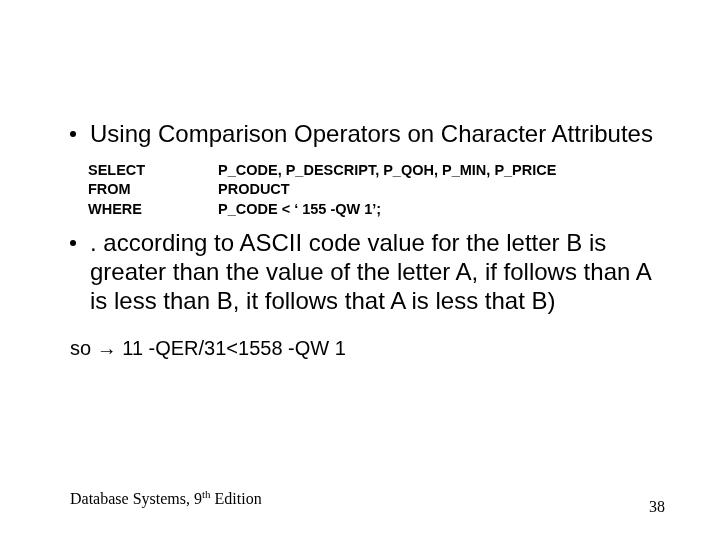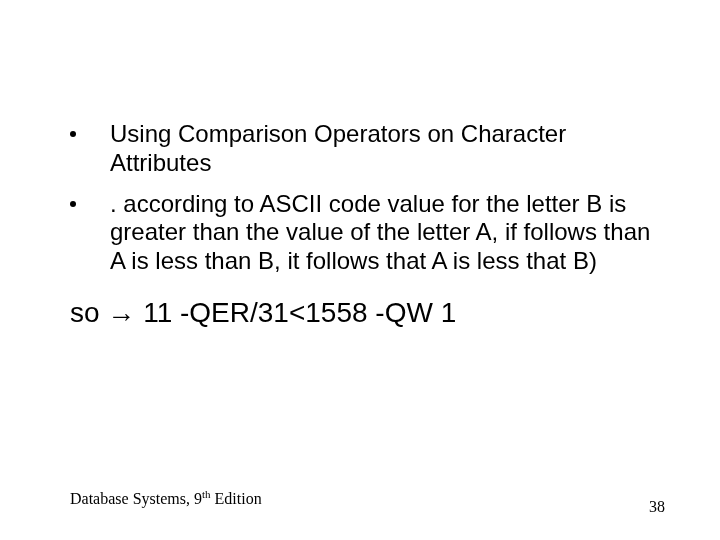--- a/index.html
+++ b/index.html
@@ -1,43 +1,57 @@
 <!DOCTYPE html>
 <html><head>
 <meta charset="utf-8">
 <style>
   * { margin: 0; padding: 0; box-sizing: border-box; }
   html, body { width: 720px; height: 540px; background: #fff; font-family: Arial, Helvetica, sans-serif; color: #000; }
   .slide { width: 720px; height: 540px; position: relative; padding: 0; }
   .content { position: absolute; top: 120px; left: 70px; right: 55px; }
   .bullet-row { display: flex; align-items: flex-start; font-size: 24px; line-height: 1.2; margin-bottom: 12px; }
   .bullet-dot { width: 6px; height: 6px; border-radius: 50%; background: #000; margin-top: 11px; margin-right: 14px; flex-shrink: 0; }
-  .bullet-text { flex: 1; margin-left: 20px; }
+  .bullet-text { flex: 1; }
   .sql-block { margin-left: 18px; margin-top: 6px; margin-bottom: 10px; }
   .sql-row { display: flex; font-size: 14.5px; font-weight: bold; line-height: 1.35; }
   .sql-keyword { width: 130px; flex-shrink: 0; }
   .sql-rest { flex: 1; }
   .second-bullets { margin-top: 4px; }
-  .so-line { font-size: 28px; line-height: 1.2; margin-top: 20px; }
+  .so-line { font-size: 20px; line-height: 1.2; margin-top: 20px; }
   .footer-left { position: absolute; left: 70px; bottom: 32px; font-family: "Times New Roman", Times, serif; font-size: 16px; }
   .footer-left .ord { font-size: 11px; vertical-align: super; }
   .footer-right { position: absolute; right: 55px; bottom: 24px; font-family: "Times New Roman", Times, serif; font-size: 16px; }
   .arrow { display: inline-block; }
 </style>
 </head>
 <body>
 
 <div class="slide">
   <div class="content">
 
     <div class="bullet-row">
       <div class="bullet-dot"></div>
       <div class="bullet-text">Using Comparison Operators on Character Attributes</div>
     </div>
 
+    <div class="sql-block">
+      <div class="sql-row">
+        <span class="sql-keyword">SELECT</span>
+        <span class="sql-rest">P_CODE, P_DESCRIPT, P_QOH, P_MIN, P_PRICE</span>
+      </div>
+      <div class="sql-row">
+        <span class="sql-keyword">FROM</span>
+        <span class="sql-rest">PRODUCT</span>
+      </div>
+      <div class="sql-row">
+        <span class="sql-keyword">WHERE</span>
+        <span class="sql-rest">P_CODE &lt; ‘ 155 -QW 1’;</span>
+      </div>
+    </div>
 
     <div class="second-bullets">
       <div class="bullet-row">
         <div class="bullet-dot"></div>
         <div class="bullet-text">. according to ASCII code value for the letter B is greater than the value of the letter A, if follows than A is less than B, it follows that A is less that B)</div>
       </div>
       <div class="so-line">
         <span>so </span><span class="arrow">→</span><span> 11 -QER/31&lt;1558 -QW 1</span>
       </div>
     </div>

